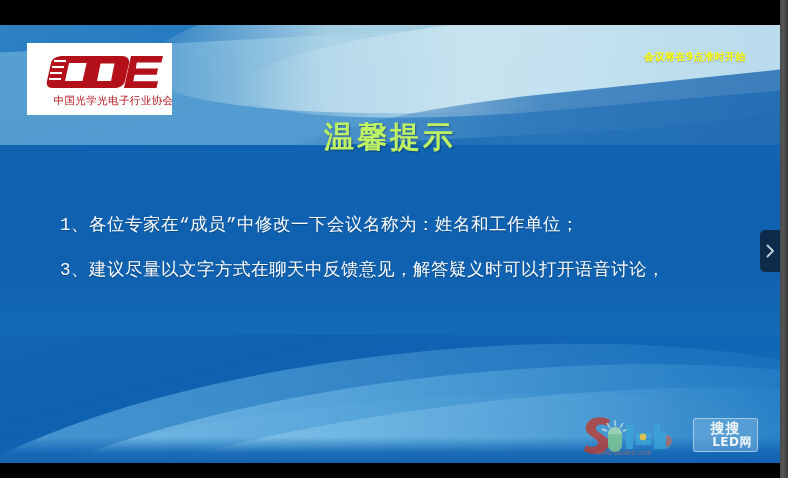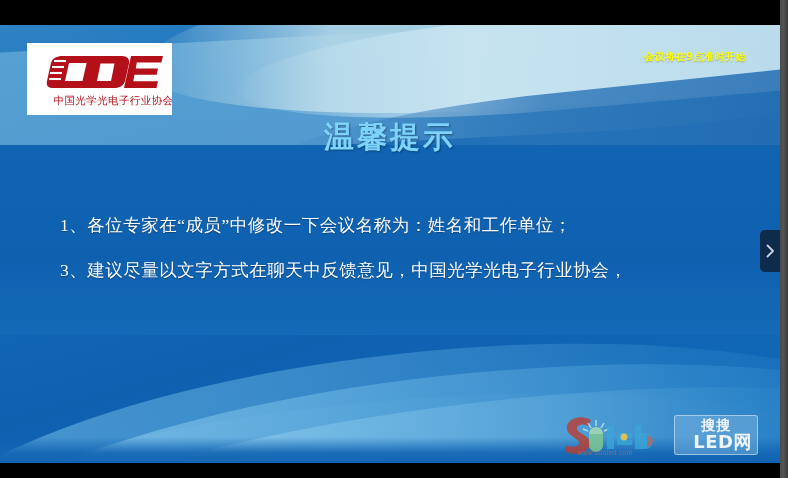--- a/index.html
+++ b/index.html
@@ -239,36 +239,36 @@
   #slide-title {
     position: absolute;
     left: 0;
     right: 0;
     top: 92px;
     z-index: 14;
     text-align: center;
     font-family: "DejaVu Sans", "Liberation Sans", sans-serif;
     font-size: 30px;
     font-weight: bold;
-    color: #7dd3fc;
+    color: #bef264;
     letter-spacing: 3px;
     text-shadow: 1px 1px 2px rgba(0,0,0,0.35);
   }
 
   
   #tips-list {
     position: absolute;
     left: 60px;
     top: 178px;
     width: 660px;
     z-index: 14;
   }
   .tip-row {
     display: block;
-    font-family: Liberation Serif, serif;
+    font-family: Liberation Mono, monospace;
     font-size: 17.5px;
     line-height: 45px;
     white-space: nowrap;
     text-shadow: 0 1px 1px rgba(0,0,0,0.3);
   }
   .tip-num {
     color: #ffffff;
     letter-spacing: 0.5px;
   }
   .tip-text { letter-spacing: 0.5px; }
@@ -325,21 +325,21 @@
     line-height: 1.05;
   }
   .wm-badge-line {
     font-family: "DejaVu Sans", "Liberation Sans", sans-serif;
     font-size: 14px;
     font-weight: bold;
     color: #ffffff;
     letter-spacing: 1px;
     white-space: nowrap;
   }
-  .wm-badge-line.small { font-size: 18px; letter-spacing: 0.5px; padding-left: 13px; }
+  .wm-badge-line.small { font-size: 12px; letter-spacing: 0.5px; padding-left: 13px; }
 
   
   #panel-toggle {
     position: absolute;
     right: 8px;
     top: 230px;
     width: 20px;
     height: 42px;
     background: #0d2b4a;
     border-radius: 5px 0 0 5px;
@@ -405,21 +405,21 @@
     <div id="slide-title">温馨提示</div>
 
     <div id="tips-list">
 
       <div class="tip-row">
         <span class="tip-num">1、</span><span class="tip-text white">各位专家在“成员”中修改一下会议名称为：姓名和工作单位；</span>
       </div>
 
 
       <div class="tip-row">
-        <span class="tip-num">3、</span><span class="tip-text white">建议尽量以文字方式在聊天中反馈意见，中国光学光电子行业协会，</span>
+        <span class="tip-num">3、</span><span class="tip-text white">建议尽量以文字方式在聊天中反馈意见，解答疑义时可以打开语音讨论，</span>
       </div>
 
     </div>
 
     <div id="watermark">
       <div id="wm-soled">
         <svg viewBox="0 0 108 44" width="108" height="44">
 
           <path d="M30 7 C22 2 8 4 6 13 C4 22 16 24 18 29 C19.5 33 12 36 6 32 L4 38 C14 44 28 40 29 31 C30 23 18 21 16 16.5 C14.5 12 22 10 27 13 Z" fill="#c0392b" opacity="0.85"></path>
 

